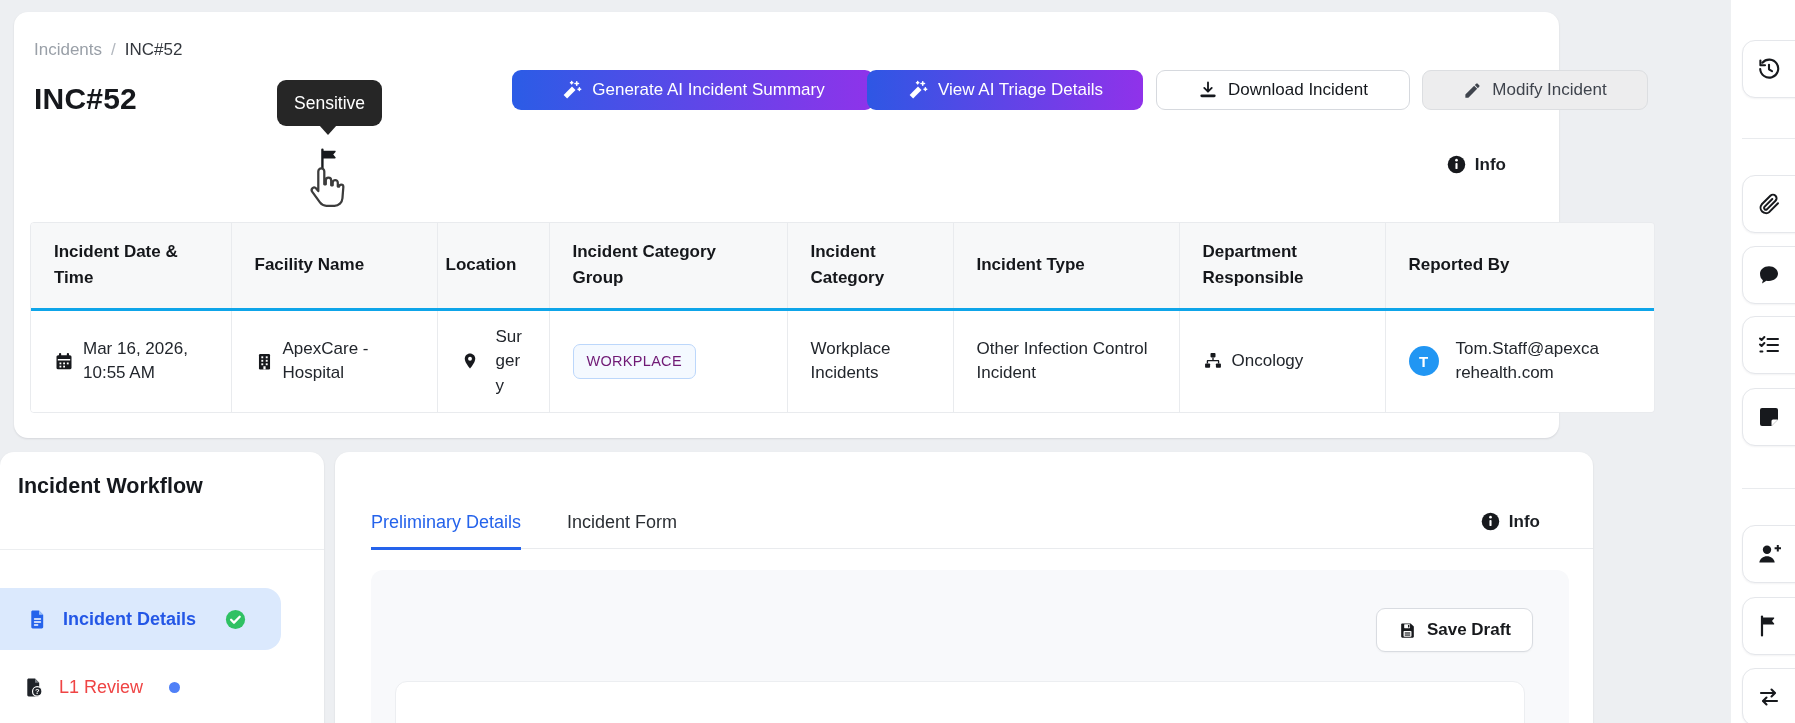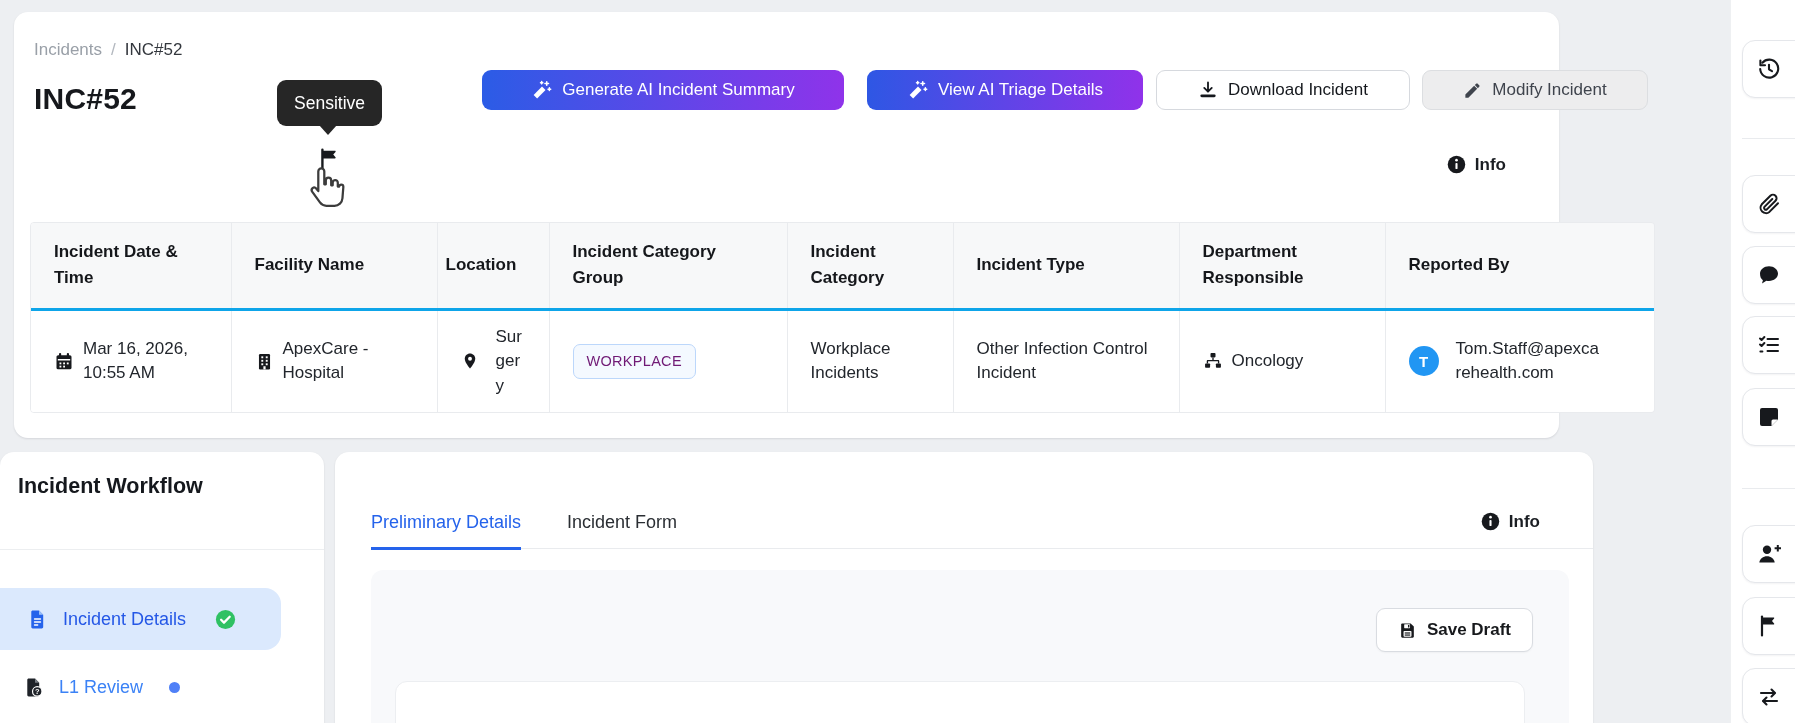--- a/index.html
+++ b/index.html
@@ -18,21 +18,21 @@
   .status-badge { position:absolute; left:16px; top:136px; height:32px; line-height:29px; padding:0 13px;
     border:1.5px solid #7ed4da; background:#f1fcfd; color:#0fa3ad; border-radius:7px; font-size:16px; font-weight:700; white-space:nowrap; }
   .flag-btn { position:absolute; left:300px; top:132px; width:32px; height:32px; display:flex; align-items:center; justify-content:center; color:#17191d; cursor:pointer; }
   .tooltip { position:absolute; left:263px; top:68px; height:46px; line-height:46px; padding:0 17px; background:#262626; color:#fff;
     font-size:17.5px; border-radius:9px; z-index:6; white-space:nowrap; }
   .tooltip:after { content:""; position:absolute; left:42px; bottom:-9px; border-left:9px solid transparent; border-right:9px solid transparent; border-top:10px solid #262626; }
   .cursor-ptr { position:absolute; left:286px; top:152px; width:48px; height:52px; z-index:7; pointer-events:none; }
 
   .btn { position:absolute; top:58px; height:40px; display:flex; align-items:center; justify-content:center; gap:10px;
     border-radius:9px; font-size:17px; cursor:pointer; white-space:nowrap; }
-  .btn-gen { left:468px; width:362px; background:linear-gradient(90deg,#2b5ce6,#8f33ea); color:#fff; }
+  .btn-gen { left:498px; width:362px; background:linear-gradient(90deg,#2b5ce6,#8f33ea); color:#fff; }
   .btn-triage { left:853px; width:276px; background:linear-gradient(90deg,#2e57e4,#9032ea); color:#fff; }
   .btn-download { left:1142px; width:254px; background:#fff; border:1px solid #d6d9de; color:#15181d; }
   .btn-modify { left:1408px; width:226px; background:#ededee; border:1px solid #dcdee1; color:#3f444d; }
 
   .info-chip { position:absolute; display:flex; align-items:center; gap:8px; color:#1b1e23; font-size:17px; font-weight:600; cursor:pointer; }
   .info-chip-top { right:53px; top:142px; }
 
   .tablewrap { position:absolute; left:16px; top:210px; width:1625px; border:1px solid #e9ebee; border-radius:4px; overflow:hidden; }
   table { width:100%; border-collapse:collapse; table-layout:fixed; }
   th { background:#f7f8f9; font-weight:700; font-size:17px; color:#15171b; text-align:left; padding:14px 23px; height:86px; vertical-align:middle; line-height:1.55; }
@@ -46,23 +46,23 @@
   .wp-badge { display:inline-block; padding:6px 13px; border:1px solid #bcd7fb; color:#701a75; background:#f4f9ff; border-radius:7px; font-size:14.5px; font-weight:500; letter-spacing:.3px; }
   .avatar { width:30px; height:30px; border-radius:50%; background:#2196f3; color:#fff; font-weight:700; font-size:15px; display:flex; align-items:center; justify-content:center; flex:0 0 auto; }
   .email { max-width:152px; }
 
   
   .card-wf { left:0; top:452px; width:324px; height:271px; border-radius:14px 14px 0 0; }
   .wf-title { position:absolute; left:18px; top:22px; font-size:21.5px; font-weight:700; color:#15181d; }
   .wf-div { position:absolute; left:0; right:0; top:97px; height:1px; background:#eceef0; }
   .wf-item { position:absolute; display:flex; align-items:center; gap:15px; cursor:pointer; }
   .wf-item-active { left:0; top:136px; height:62px; width:281px; background:#dbe9fd; border-radius:0 16px 16px 0; padding-left:27px; }
-  .wf-item-active .wf-label { color:#2457e6; font-size:18px; font-weight:400; }
+  .wf-item-active .wf-label { color:#2457e6; font-size:18px; font-weight:700; }
   .wf-item-plain { left:0; top:198px; height:74px; width:281px; padding-left:23px; }
-  .wf-item-plain .wf-label { color:#3b82f6; font-size:18px; }
+  .wf-item-plain .wf-label { color:#ef4444; font-size:18px; }
   .wf-dot { width:11px; height:11px; border-radius:50%; background:#4f80f7; }
 
   
   .card-main { left:335px; top:452px; width:1258px; height:271px; border-radius:14px 14px 0 0; }
   .tabs-row { position:absolute; left:36px; right:0; top:42px; height:55px; border-bottom:1px solid #e9ebee; display:flex; align-items:flex-end; gap:46px; }
   .tab { font-size:18px; padding-bottom:14px; border-bottom:3px solid transparent; margin-bottom:-2px; color:#2a2e33; cursor:pointer; white-space:nowrap; }
   .tab.active { color:#2563eb; border-bottom-color:#2563eb; font-weight:500; }
   .info-chip-low { right:53px; top:59px; }
   .inner-panel { position:absolute; left:36px; right:24px; top:118px; bottom:-20px; background:#f8f9fb; border-radius:12px; }
   .save-draft { position:absolute; right:36px; top:38px; height:44px; padding:0 21px; background:#fff; border:1px solid #d9dce1; border-radius:9px;

